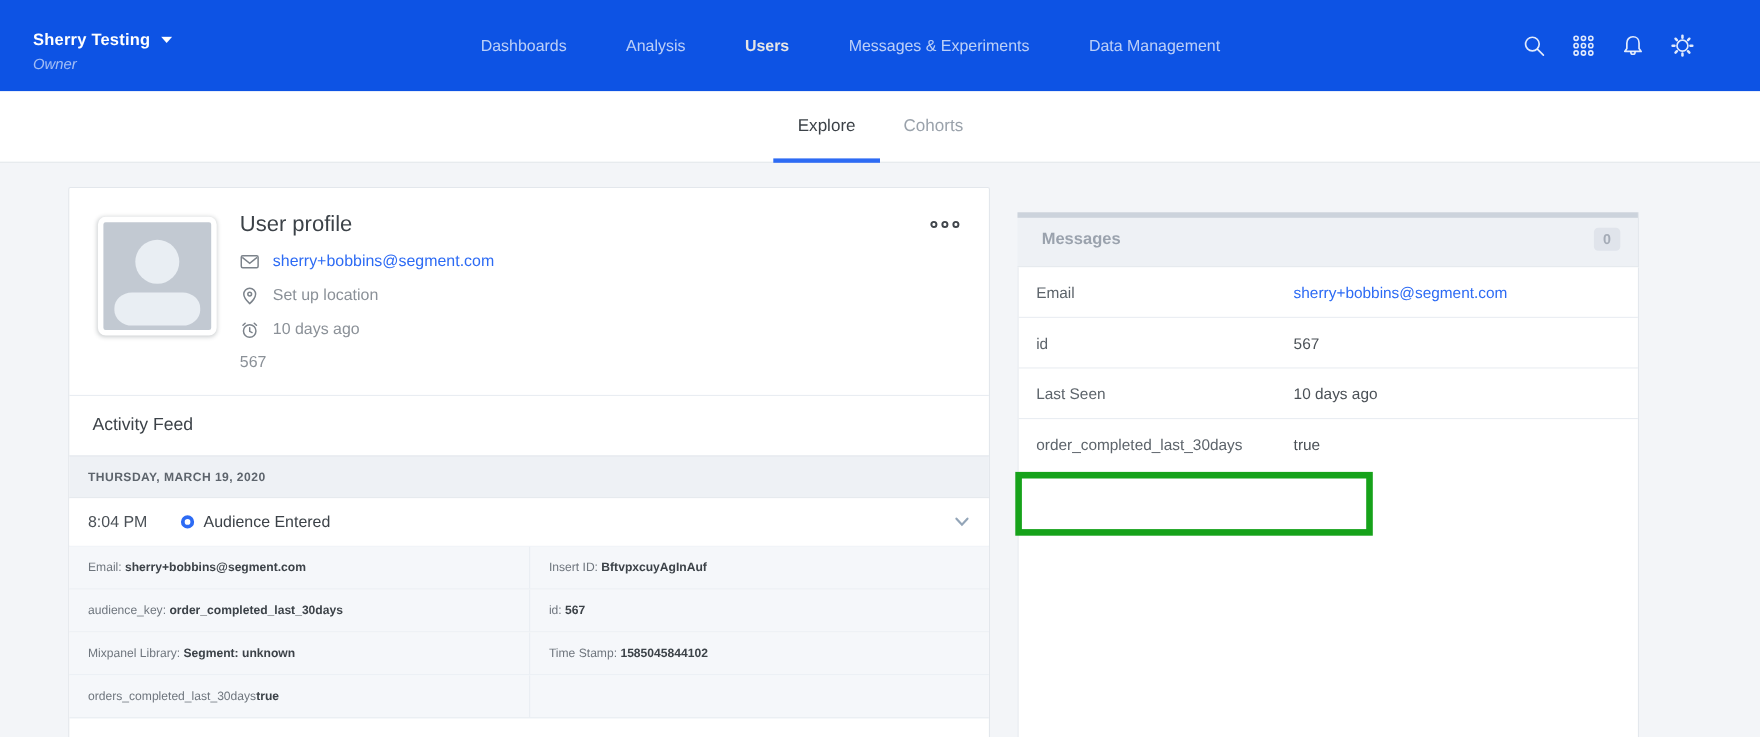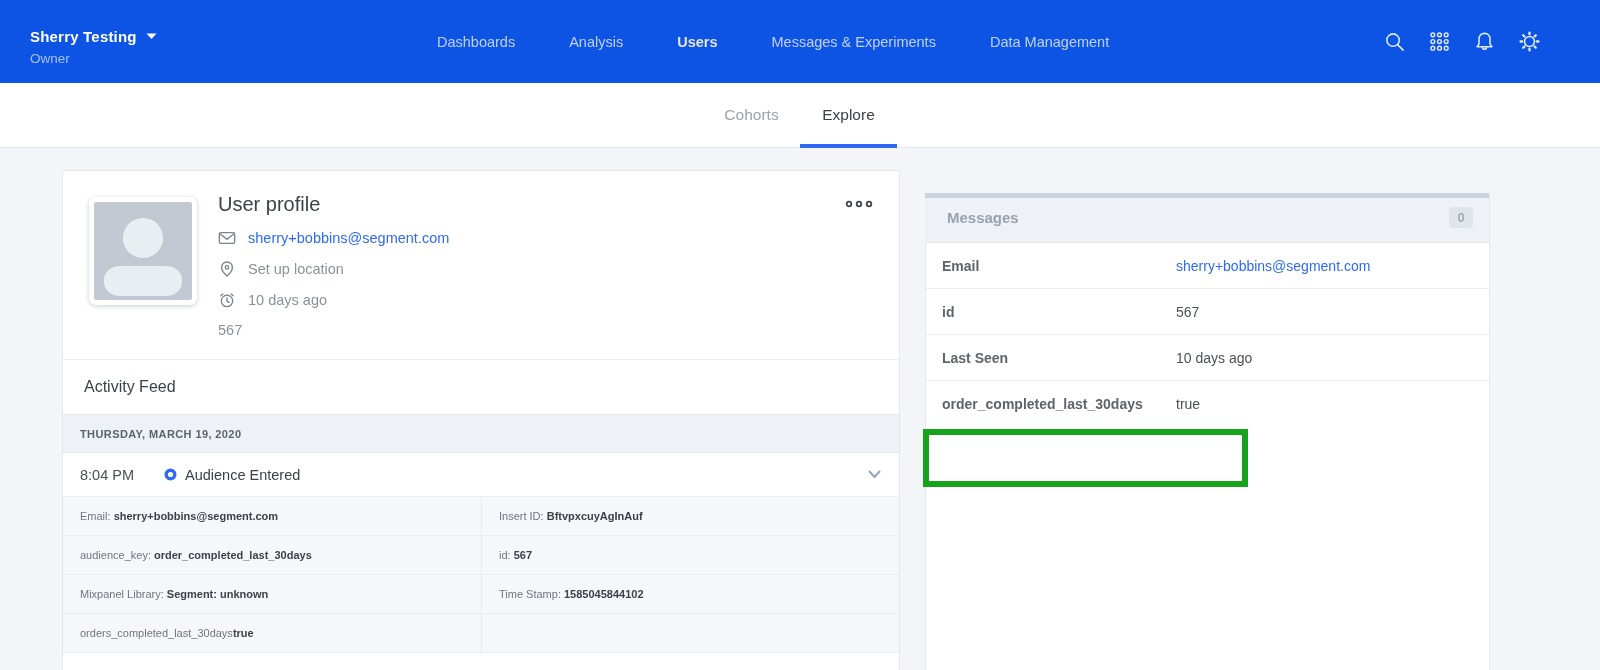--- a/index.html
+++ b/index.html
@@ -10,21 +10,21 @@
     -webkit-font-smoothing:antialiased;
   }
   
   .topbar {
     position:absolute; left:0; top:0; width:1600px; height:83px;
     background:#0d53e4; color:#fff;
   }
   .project { position:absolute; left:30px; top:28px; cursor:pointer; }
   .project-name-row { display:flex; align-items:center; gap:9px; }
   .project-name { font-size:15px; font-weight:bold; color:#ffffff; letter-spacing:.2px; }
-  .project-role { margin-top:6px; font-size:13.5px; color:rgba(255,255,255,.62); }
+  .project-role { margin-top:6px; font-size:13.5px; color:rgba(255,255,255,.62);font-style:italic; }
   .primary-nav { position:absolute; left:437px; top:0; height:83px; display:flex; align-items:center; column-gap:54px; }
   .nav-item { font-size:14.5px; color:rgba(255,255,255,.72); cursor:pointer; white-space:nowrap; }
   .nav-item.active { color:#e5e5e5; font-weight:bold; }
   .topbar-icons { position:absolute; right:60px; top:0; height:83px; display:flex; align-items:center; column-gap:24px; }
   .tb-icon { width:21px; height:21px; display:block; cursor:pointer; }
 
   
   .tabbar {
     position:absolute; left:0; top:83px; width:1600px; height:65px;
     background:#ffffff; border-bottom:1px solid #e2e6ea;
@@ -100,21 +100,21 @@
   .ptab-messages .gray-accent { position:absolute; left:0; top:0; width:100%; height:5px; background:#ccd3dc; }
   .ptab-messages .label { font-size:15px; font-weight:bold; color:#9aa2ad; flex:1; }
   .count-badge {
     min-width:24px; height:21px; padding:0 6px; background:#e0e4eb; border-radius:4px;
     color:#a4abb6; font-size:13px; font-weight:bold; display:flex; align-items:center; justify-content:center;
   }
   .panel-body { position:relative; background:#ffffff; height:460px;
     border-left:1px solid #e4e8ed; border-right:1px solid #e4e8ed; }
   .prop-row { display:flex; align-items:center; height:46px; border-bottom:1px solid #e9edf2; padding-left:16px; }
   .prop-row.no-border { border-bottom:none; }
-  .prop-key { width:234px; font-size:14px; color:#5d646b;font-weight:bold; }
+  .prop-key { width:234px; font-size:14px; color:#5d646b; }
   .prop-value { font-size:14px; color:#4b5157; }
   .prop-value.link { color:#2d6bf4; cursor:pointer; }
   .highlight-box {
     position:absolute; left:-3px; top:186px; width:325px; height:58px;
     border:6px solid #16a21a; pointer-events:none;
   }
 </style>
 </head>
 <body>
 
@@ -169,26 +169,26 @@
           <line x1="4.4" y1="4.4" x2="5.7" y2="5.7"></line>
             <line x1="16.3" y1="16.3" x2="17.6" y2="17.6"></line>
           <line x1="4.4" y1="17.6" x2="5.7" y2="16.3"></line>
             <line x1="16.3" y1="5.7" x2="17.6" y2="4.4"></line>
         </g>
       </svg>
     </div>
   </header>
 
   <div class="tabbar">
-    <div class="tab">
-      <span>Cohorts</span>
-    </div>
     <div class="tab active">
       <span>Explore</span>
       <div class="tab-underline"></div>
+    </div>
+    <div class="tab">
+      <span>Cohorts</span>
     </div>
   </div>
 
   <section class="card-left">
 
     <div class="profile-section">
       <div class="avatar">
         <div class="head"></div>
           <div class="shoulders"></div>
       </div>

